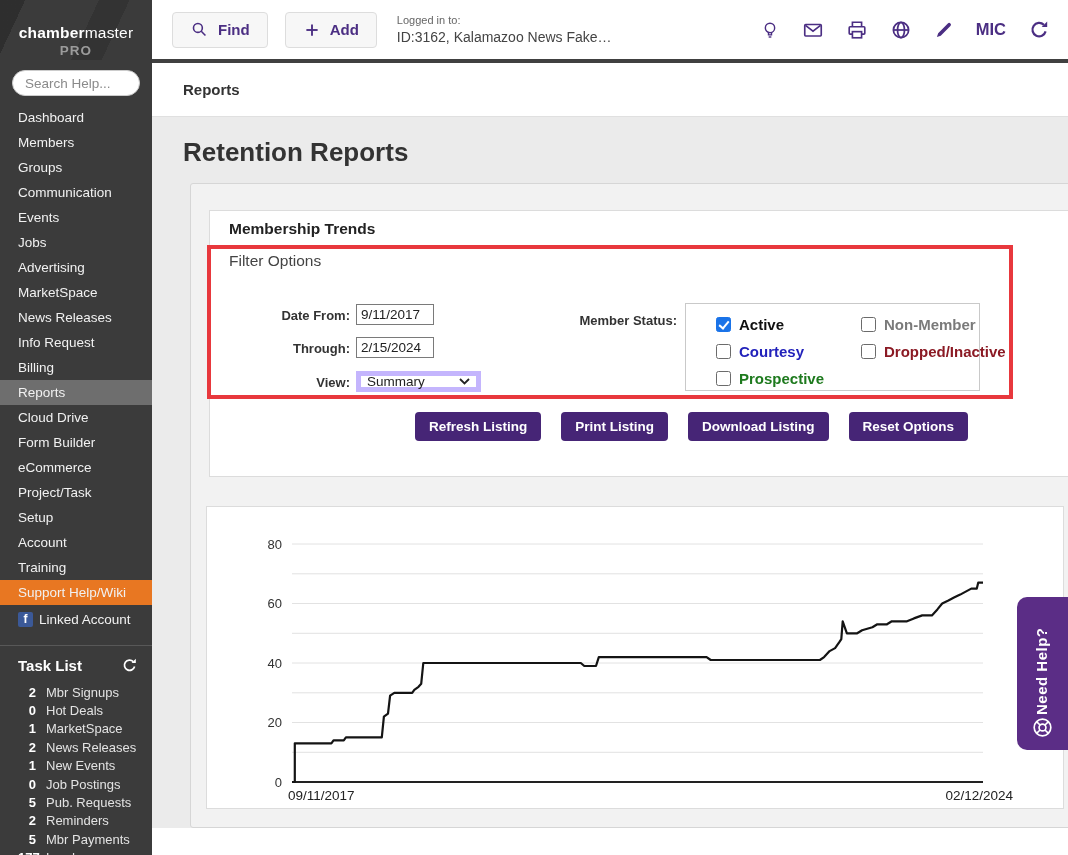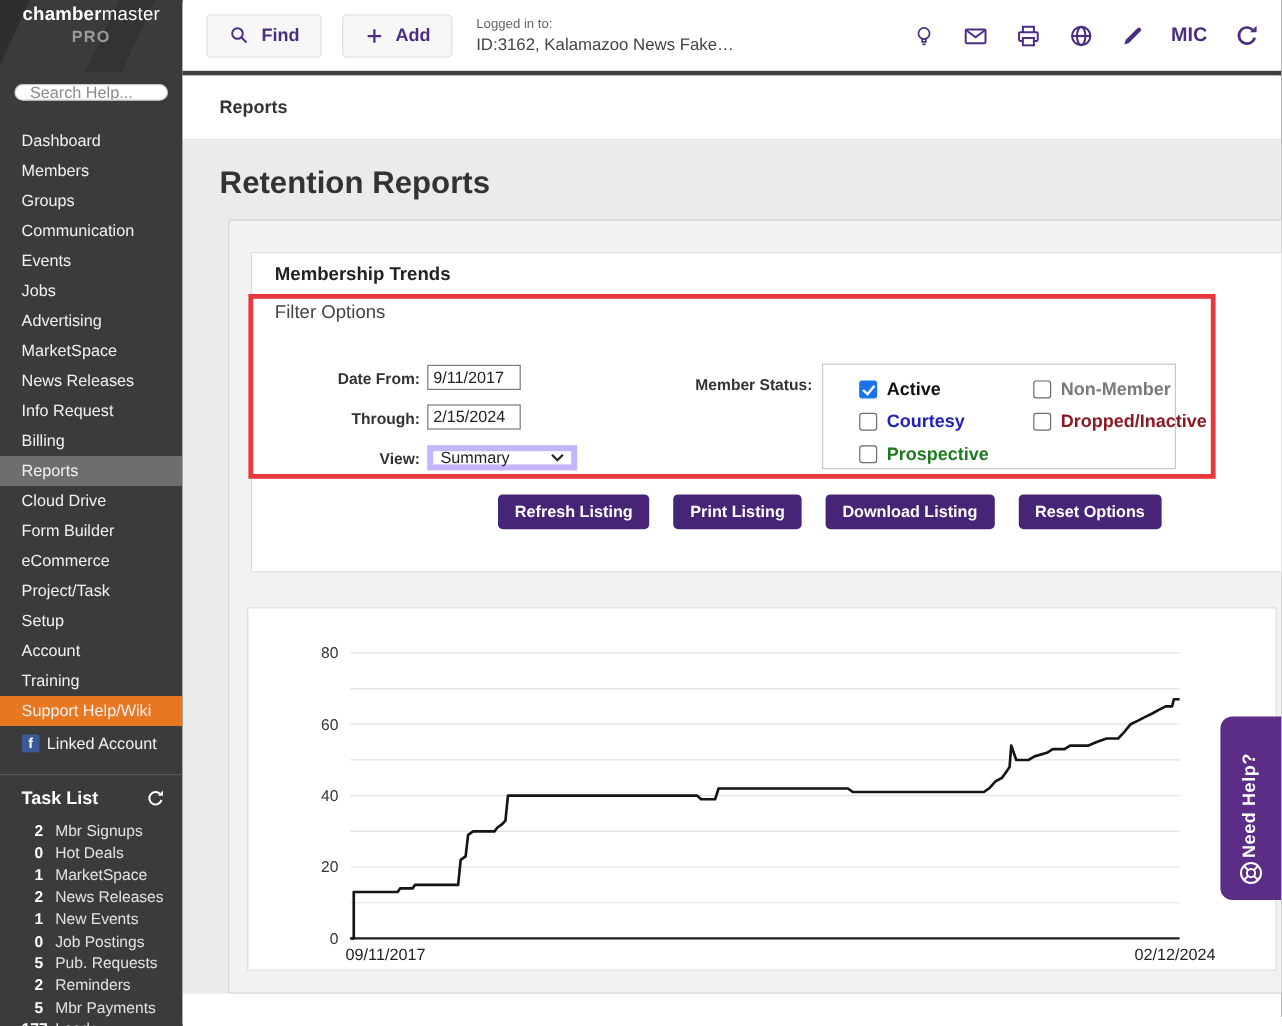--- a/index.html
+++ b/index.html
@@ -4,26 +4,26 @@
 <style>
   * { margin:0; padding:0; box-sizing:border-box; }
   body { background:#fff; }
   .screen {
     position:relative; width:1068px; height:855px; overflow:hidden;
     background:#fff; font-family:"Liberation Sans","DejaVu Sans",sans-serif;
     outline:2px solid #000; outline-offset:-2px;
   }
   
   .sidebar { position:absolute; left:0; top:0; width:152px; height:855px; background:#3b3b3b; z-index:15; overflow:hidden; }
-  .logo-block { position:relative; height:60px; text-align:center; padding-top:4px;
+  .logo-block { position:relative; height:60px; text-align:center; padding-top:24px;
     background-image:linear-gradient(115deg, rgba(0,0,0,.22) 0%, rgba(0,0,0,.22) 14%, transparent 14%, transparent 55%, rgba(0,0,0,.14) 55%, rgba(0,0,0,.14) 72%, transparent 72%); }
   .logo-line1 { font-size:15.5px; color:#fff; letter-spacing:.2px; }
   .logo-line1 .b { font-weight:bold; }
   .logo-line2 { font-size:13.5px; font-weight:bold; color:#9b9b9b; letter-spacing:1px; margin-top:1px; }
-  .search-help { position:absolute; left:12px; top:70px; width:128px; height:14px; border-radius:13px;
+  .search-help { position:absolute; left:12px; top:70px; width:128px; height:26px; border-radius:13px;
     border:1px solid #ccc; background:#fff; padding:0 12px; font-size:13.5px; color:#444;
     font-family:inherit; outline:none; }
   .search-help::placeholder { color:#8a8a8a; }
   .side-menu { position:absolute; left:0; top:105px; width:152px; }
   .side-item { height:25px; line-height:25px; padding-left:18px; font-size:13.5px; color:#f1f1f1; cursor:pointer; white-space:nowrap; }
   .side-item.active { background:#6e6e6e; }
   .side-item.support { background:#e87722; }
   .linked-row { display:flex; align-items:center; gap:6px; height:29px; padding-left:18px; color:#f1f1f1; font-size:13.5px; cursor:pointer; }
   .fb-ico { width:15px; height:15px; background:#3b5998; color:#fff; border-radius:2px; font-weight:bold;
     font-size:12px; line-height:15px; text-align:center; }

